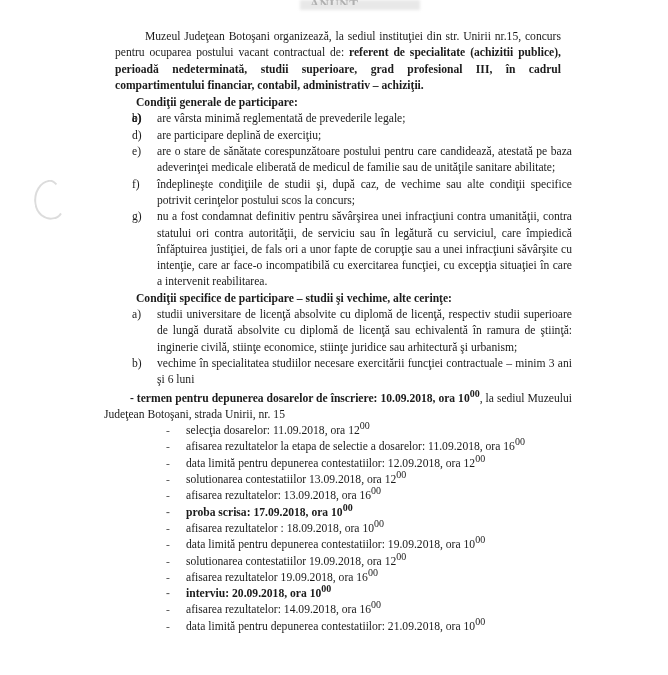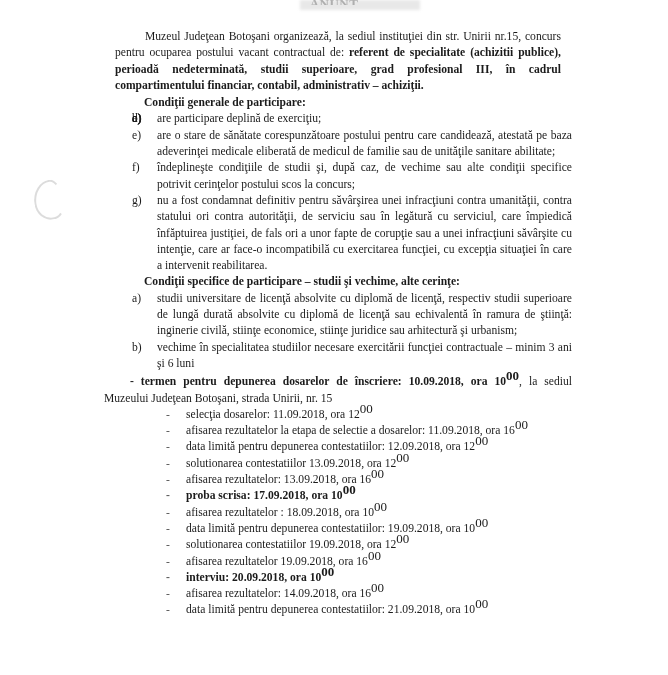--- a/index.html
+++ b/index.html
@@ -82,21 +82,21 @@
   .para .indent {
     display: inline-block;
     width: 30px;
   }
   b, .b { font-weight: bold; }
 
   .heading {
     font-size: 11.6px;
     font-weight: bold;
     line-height: 16.3px;
-    margin-left: 40px;
+    margin-left: 32px;
   }
 
   
   ul.alpha {
     list-style: none;
     margin: 0;
     padding: 0;
   }
   ul.alpha > li {
     position: relative;
@@ -139,21 +139,21 @@
 
   .calendar-lead {
     font-size: 11.6px;
     line-height: 16.3px;
     text-align: justify;
     margin-top: 2px;
   }
   .calendar-lead .indent { display:inline-block; width: 26px; }
 
   sup {
-    font-size: 13px;
+    font-size: 10px;
     vertical-align: super;
     line-height: 0;
   }
 </style>
 </head>
 <body>
 
 <div class="page">
 
   <div class="header-cut">ANUNT</div>
@@ -162,21 +162,21 @@
   <div class="scan-blotch2"></div>
 
   <div class="body-wrap">
 
     <p class="para"><span class="indent"></span><span>Muzeul Judeţean Botoşani organizează, la sediul instituţiei din str. Unirii nr.15, concurs pentru ocuparea postului vacant contractual de: </span><b>referent de specialitate (achizitii publice), perioadă nedeterminată, studii superioare, grad profesional III, în cadrul compartimentului financiar, contabil, administrativ – achiziţii.</b></p>
 
     <div class="heading">Condiţii generale de participare:</div>
     <ul class="alpha">
       <li><span class="mark">a)</span></li>
       <li><span class="mark">b)</span></li>
-      <li><span class="mark">c)</span></li>
+      <li><span class="mark">c)</span><span>are vârsta minimă reglementată de prevederile legale;</span></li>
       <li><span class="mark">d)</span><span>are participare deplină de exerciţiu;</span></li>
       <li><span class="mark">e)</span><span>are o stare de sănătate corespunzătoare postului pentru care candidează, atestată pe baza adeverinţei medicale eliberată de medicul de familie sau de unităţile sanitare abilitate;</span></li>
       <li><span class="mark">f)</span><span>îndeplineşte condiţiile de studii şi, după caz, de vechime sau alte condiţii specifice potrivit cerinţelor postului scos la concurs;</span></li>
       <li><span class="mark">g)</span><span>nu a fost condamnat definitiv pentru săvârşirea unei infracţiuni contra umanităţii, contra statului ori contra autorităţii, de serviciu sau în legătură cu serviciul, care împiedică înfăptuirea justiţiei, de fals ori a unor fapte de corupţie sau a unei infracţiuni săvârşite cu intenţie, care ar face-o incompatibilă cu exercitarea funcţiei, cu excepţia situaţiei în care a intervenit reabilitarea.</span></li>
     </ul>
 
     <div class="heading">Condiţii specifice de participare – studii şi vechime, alte cerinţe:</div>
     <ul class="alpha">
       <li><span class="mark">a)</span><span>studii universitare de licenţă absolvite cu diplomă de licenţă, respectiv studii superioare de lungă durată absolvite cu diplomă de licenţă sau echivalentă în ramura de ştiinţă: inginerie civilă, stiinţe economice, stiinţe juridice  sau arhitectură şi urbanism;</span></li>
       <li><span class="mark">b)</span><span>vechime în specialitatea studiilor necesare exercitării funcţiei contractuale – minim 3 ani şi 6 luni</span></li>

